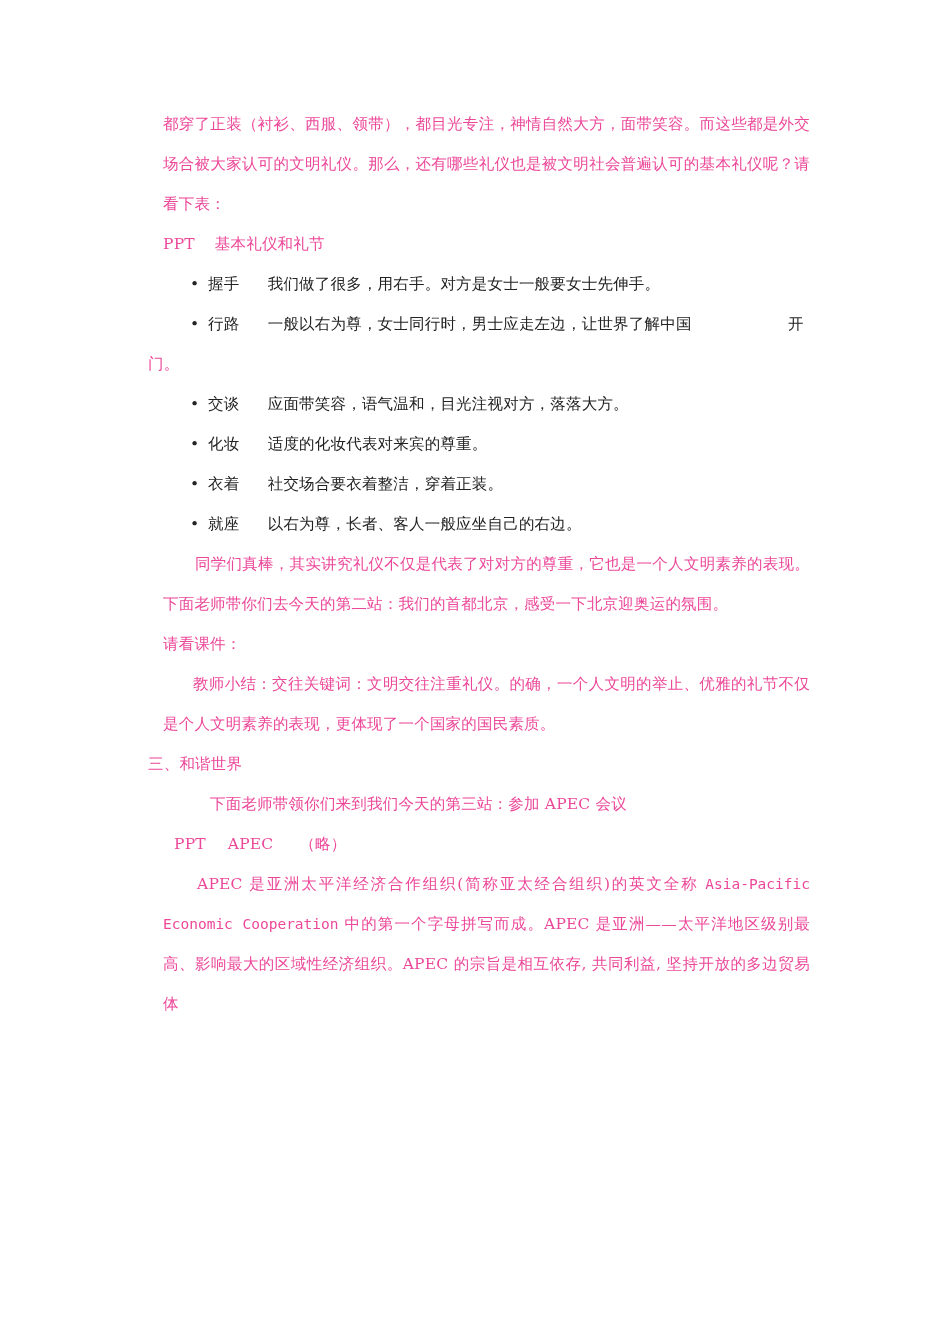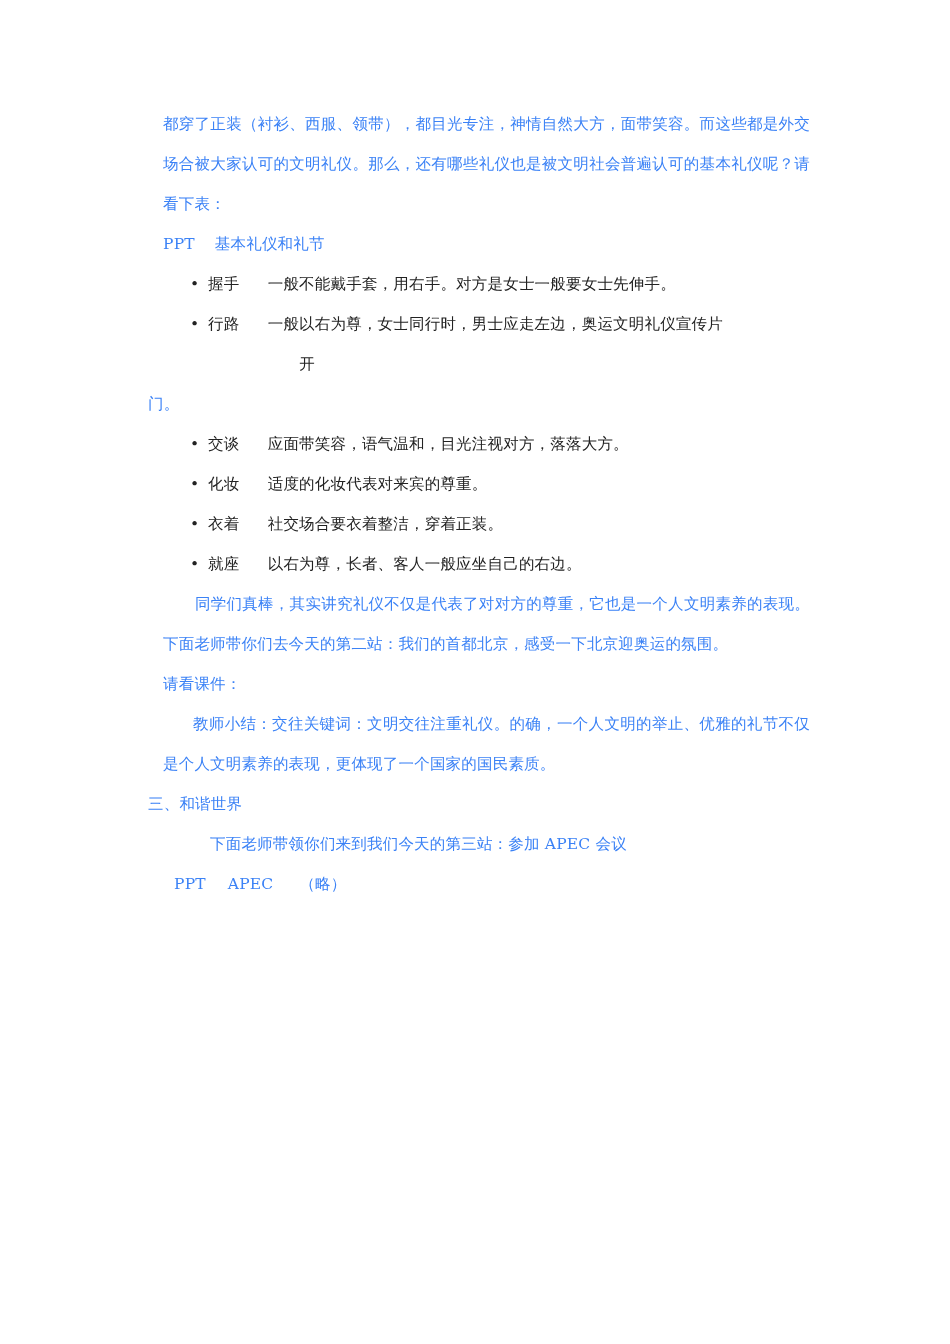--- a/index.html
+++ b/index.html
@@ -25,21 +25,21 @@
     width: 662px;
   }
   
   .p {
     font-size: 15.5px;
     line-height: 40px;
     text-align: justify;
     text-justify: inter-ideograph;
     margin: 0;
     letter-spacing: 0.2px;
-    color: #3b82f6;
+    color: #ec4899;
   }
   .p.indent1 {
     text-indent: 0;
     padding-left: 15px;
   }
   .p.indent2 {
     text-indent: 32px;
     padding-left: 15px;
   }
   .p.noindent-left {
@@ -103,27 +103,27 @@
 
     <p class="p indent1">都穿了正装（衬衫、西服、领带），都目光专注，神情自然大方，面带笑容。而这些都是外交场合被大家认可的文明礼仪。那么，还有哪些礼仪也是被文明社会普遍认可的基本礼仪呢？请看下表：</p>
 
     <p class="p left noindent-left"><span>PPT</span><span class="gap" style="display:inline-block;width:20px"></span><span>基本礼仪和礼节</span></p>
 
     <ul class="bullet-list">
       <li class="bullet-item">
         <span class="dot">•</span>
         <span class="term">握手</span>
         <span class="gap"></span>
-        <span>一般不能戴手套，用右手。对方是女士一般要女士先伸手。</span>
+        <span>我们做了很多，用右手。对方是女士一般要女士先伸手。</span>
       </li>
       <li class="bullet-item">
         <span class="dot">•</span>
         <span class="term">行路</span>
         <span class="gap"></span>
-        <span>一般以右为尊，女士同行时，男士应走左边，奥运文明礼仪宣传片</span>
+        <span>一般以右为尊，女士同行时，男士应走左边，让世界了解中国</span>
         <span class="wide-gap"></span>
         <span>开</span>
       </li>
     </ul>
 
     <p class="p left" style="padding-left:0">门。</p>
 
     <ul class="bullet-list">
       <li class="bullet-item">
         <span class="dot">•</span>
@@ -160,15 +160,16 @@
 
     <p class="p indent1" style="text-indent:30px">教师小结：交往关键词：文明交往注重礼仪。的确，一个人文明的举止、优雅的礼节不仅是个人文明素养的表现，更体现了一个国家的国民素质。</p>
 
     <p class="p left heading-sec">三、和谐世界</p>
 
     <p class="p left" style="padding-left:0;text-indent:62px">下面老师带领你们来到我们今天的第三站：参加 APEC 会议</p>
 
 
     <p class="p left" style="padding-left:0;text-indent:26px"><span>PPT</span><span style="display:inline-block;width:22px"></span><span>APEC</span><span style="display:inline-block;width:26px"></span><span>（略）</span></p>
 
+    <p class="p mono-latin indent1" style="text-indent:34px"><span>APEC 是亚洲太平洋经济合作组织(简称亚太经合组织)的英文全称 </span><span class="latin">Asia-Pacific Economic Cooperation</span><span> 中的第一个字母拼写而成。APEC 是亚洲——太平洋地区级别最高、影响最大的区域性经济组织。APEC 的宗旨是相互依存, 共同利益, 坚持开放的多边贸易体</span></p>
 
   </div>
 </div>
 
 </body></html>

